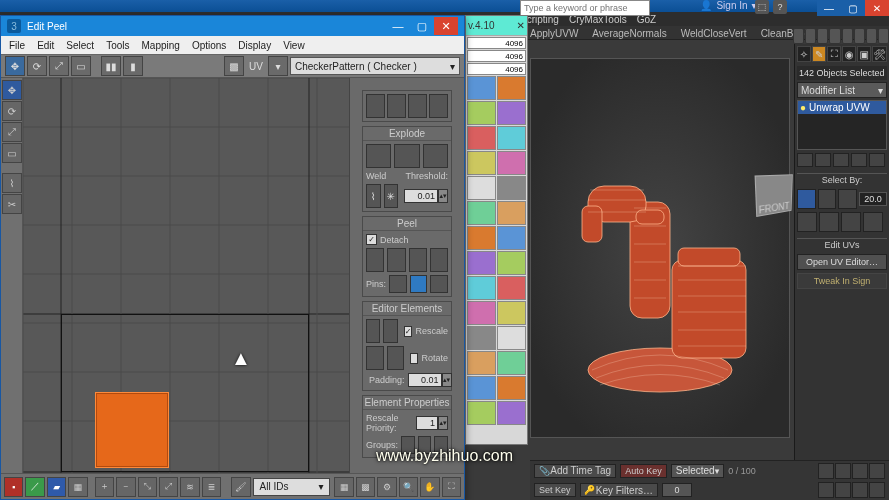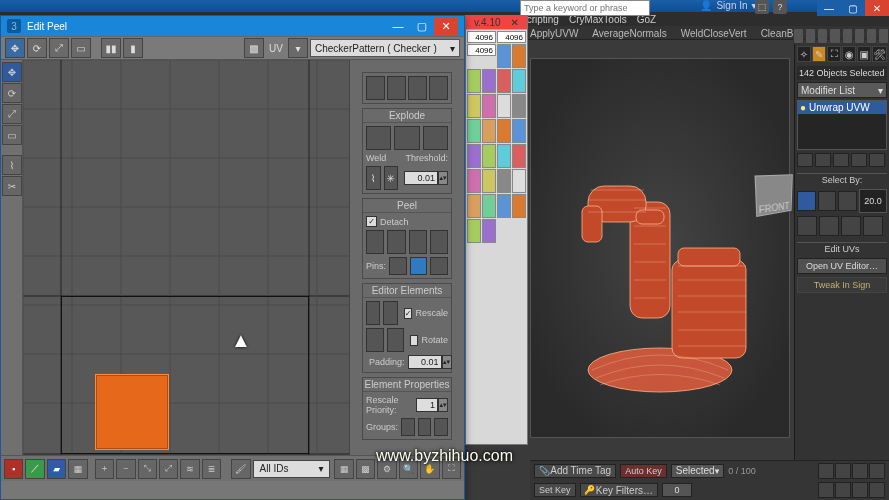--- a/index.html
+++ b/index.html
@@ -36,40 +36,40 @@
   .cp-dd{width:100%;height:16px;background:#5a5a5a;border:1px solid #222;color:#ddd;font-size:9px;padding:0 3px;display:flex;align-items:center;justify-content:space-between}
   .cp-stack{height:50px;background:#252525;border:1px solid #555;margin-top:2px}
   .cp-stack-item{background:#2f5a9e;color:#fff;font-size:9px;padding:1px 2px;display:flex;align-items:center;gap:3px}
   .cp-btns{display:flex;gap:2px;margin-top:3px}
   .cp-btns div{width:16px;height:14px;background:#444;border:1px solid #222}
   .cp-section{margin-top:6px}
   .cp-hdr{font-size:9px;color:#ccc;text-align:center;padding:1px;border-top:1px solid #555}
   .cp-row{display:flex;align-items:center;gap:2px;margin-top:3px}
   .cp-row div.b{width:20px;height:20px;background:#444;border:1px solid #222}
   .cp-row div.b.on{background:#2f5a9e}
-  .cp-num{width:30px;height:24px;background:#222;border:1px solid #555;color:#ddd;font-size:9px;display:flex;align-items:center;justify-content:center}
+  .cp-num{width:30px;height:14px;background:#222;border:1px solid #555;color:#ddd;font-size:9px;display:flex;align-items:center;justify-content:center}
   .cp-link{color:#c0b070;font-size:9px;text-align:center;margin-top:3px;border:1px solid #444;padding:2px;background:#3a3a3a}
   .cp-linkbtn{height:16px;background:#505050;border:1px solid #222;color:#ddd;font-size:9px;display:flex;align-items:center;justify-content:center;margin-top:3px}
   
   
   .ribbon{position:absolute;left:793px;top:28px;width:96px;height:18px;display:flex;gap:1px}
   .ribbon div{flex:1;height:16px;background:#555;border:1px solid #333;border-radius:2px}
   
   
   .maxstatus{position:absolute;left:530px;bottom:0;width:359px;height:40px;background:#353535;border-top:1px solid #222;display:flex;flex-direction:column}
   .ms-row{display:flex;align-items:center;gap:4px;padding:1px 4px;height:20px}
   .ms-dd{height:14px;background:#555;border:1px solid #222;color:#ddd;font-size:9px;padding:0 4px;display:flex;align-items:center}
   .ms-btn{height:14px;background:#4a4a4a;border:1px solid #222;color:#ccc;font-size:9px;padding:0 4px;display:flex;align-items:center}
   .ms-icons{display:flex;gap:1px;margin-left:auto}
   .ms-icons div{width:16px;height:16px;background:#444;border:1px solid #222}
   
   
   .palette{position:absolute;left:465px;top:15px;width:63px;height:430px;background:#d8d8d8;border:1px solid #777;z-index:5}
-  .pal-title{height:14px;background:#ef4444;border-bottom:1px solid #aaa;font-size:9px;color:#333;display:flex;align-items:center;justify-content:space-between;padding:0 8px}
-  .pal-grid{display:grid;grid-template-columns:1fr 1fr 1fr 1fr;gap:1px;padding:1px}
+  .pal-title{height:20px;background:#5eead4;border-bottom:1px solid #aaa;font-size:9px;color:#333;display:flex;align-items:center;justify-content:space-between;padding:0 2px}
+  .pal-grid{display:grid;grid-template-columns:1fr 1fr;gap:1px;padding:1px}
   .pal-num{grid-column:span 2;height:12px;background:#fff;border:1px solid #888;font-size:8px;display:flex;align-items:center;justify-content:flex-end;padding:0 2px}
   .pal-grid div.c{height:24px;border:1px solid #888;display:flex;align-items:center;justify-content:center;font-size:7px}
   
   .c0{background:#5a94d6}.c1{background:#d97a2f}.c2{background:#a5cc5f}.c3{background:#9a6fcf}
   .c4{background:#d95f5f}.c5{background:#5fccd9}.c6{background:#ccc75f}.c7{background:#cf6fae}
   .c8{background:#ddd}.c9{background:#888}.c10{background:#6fcf97}.c11{background:#d99f5f}
   
   
   .uvw{position:absolute;left:0;top:15px;width:465px;height:485px;background:#777;border:1px solid #1857a3;z-index:6;box-shadow:2px 2px 6px rgba(0,0,0,.3)}
   .uvw-title{height:20px;background:#1a86d9;color:#fff;display:flex;align-items:center;padding:0 6px;font-size:11px}
@@ -318,33 +318,43 @@
   <div class="uvw-title">
     <span class="icon">3</span>
     <span>Edit Peel</span>
     <span class="spacer"></span>
     <div class="wctl">
       <div>—</div>
       <div>▢</div>
       <div class="wc-c">✕</div>
     </div>
   </div>
+  <div class="uvw-menu">
+    <span>File</span>
+    <span>Edit</span>
+    <span>Select</span>
+    <span>Tools</span>
+    <span>Mapping</span>
+    <span>Options</span>
+    <span>Display</span>
+    <span>View</span>
+  </div>
   <div class="uvw-tool">
     <div class="tbtn on">✥</div>
     <div class="tbtn">⟳</div>
     <div class="tbtn">⤢</div>
     <div class="tbtn">▭</div>
     <div style="width:6px"></div>
     <div class="tbtn">▮▮</div>
     <div class="tbtn">▮</div>
     <span class="tspace"></span>
     <div class="tbtn">▩</div>
     <span style="color:#ddd;font-size:10px;margin:12px 3px">UV</span>
     <div class="tbtn">▾</div>
-    <div class="tdd" style="width:150px">
+    <div class="tdd" style="width:170px">
       <span>CheckerPattern  ( Checker )</span>
         <span style="margin-left:auto">▾</span>
     </div>
   </div>
 
   <div class="uvw-body">
     <div class="uvtool-left">
       <div class="vb on">✥</div>
       <div class="vb">⟳</div>
       <div class="vb">⤢</div>

